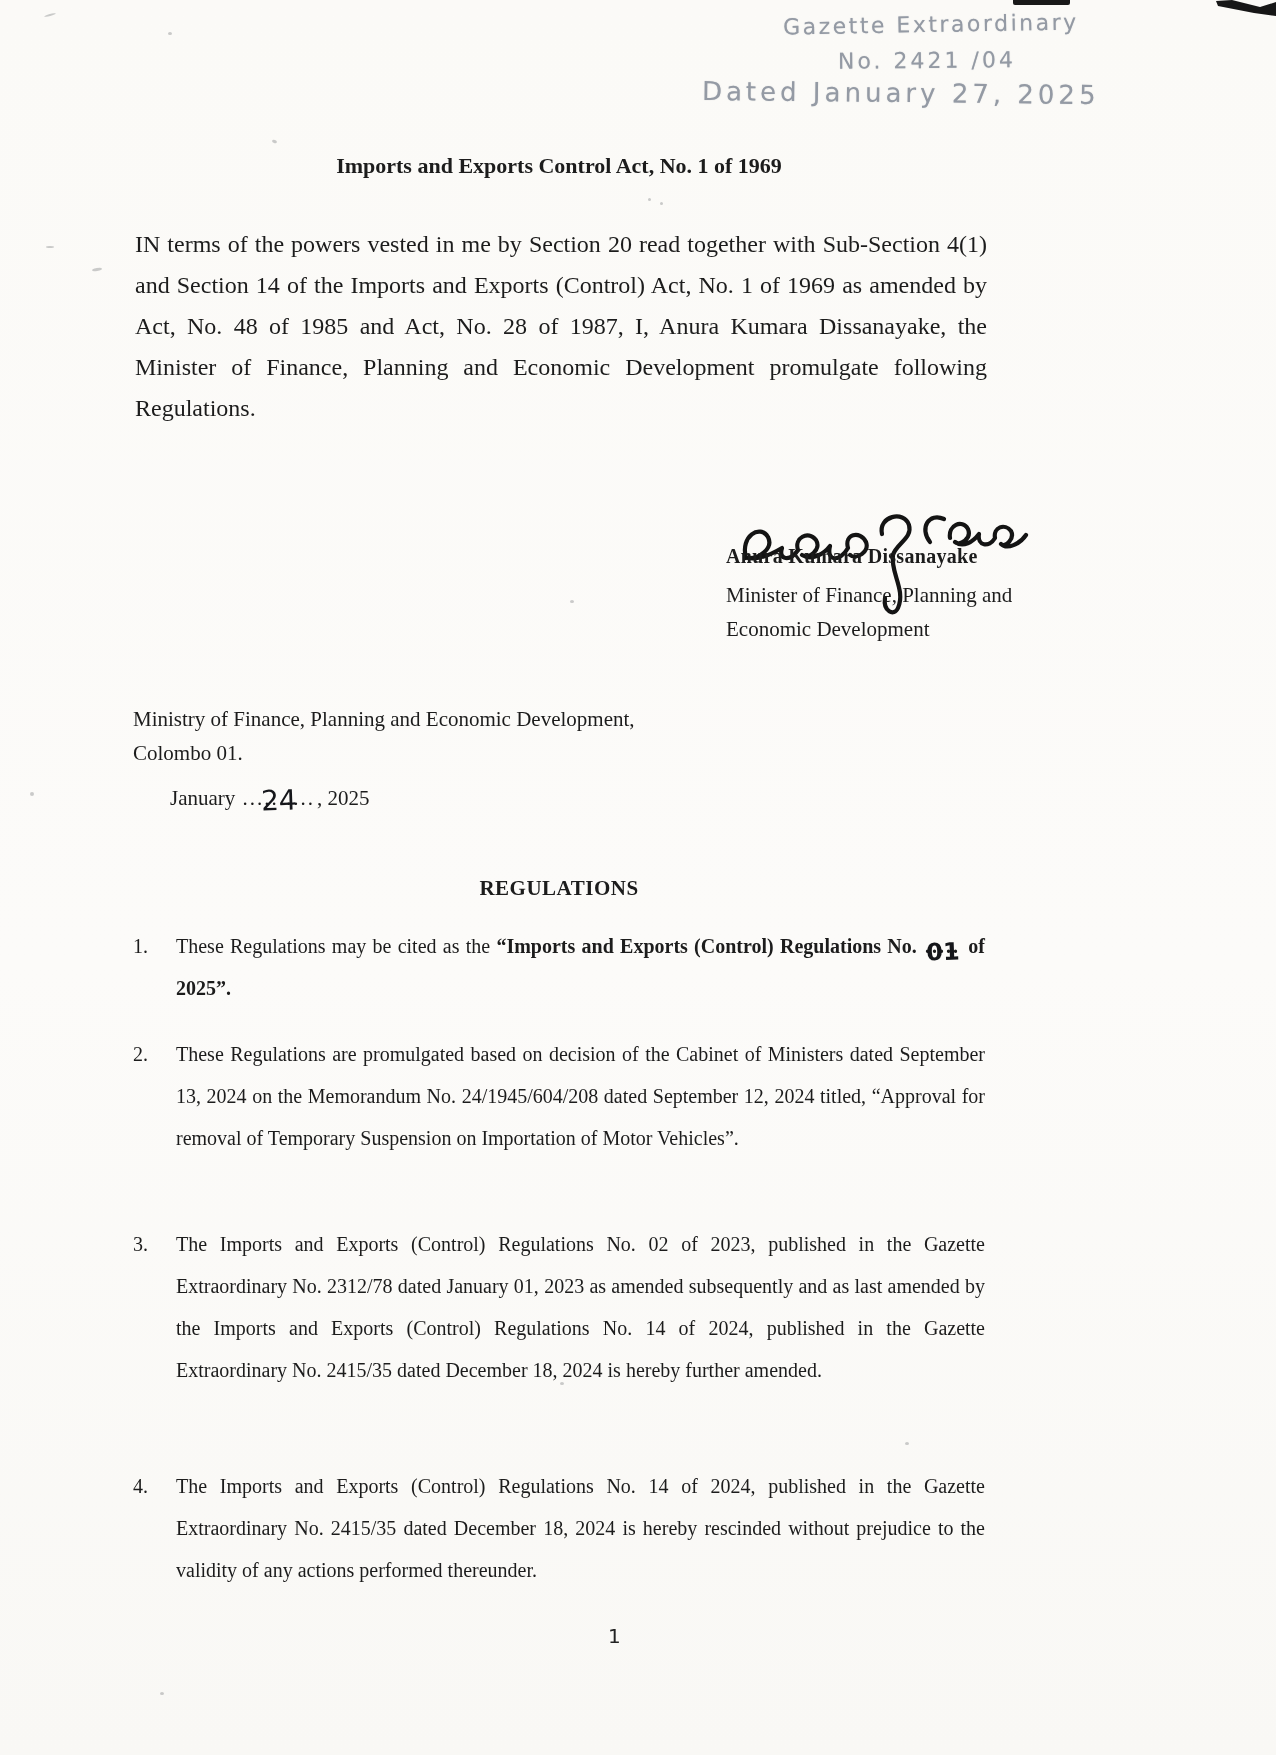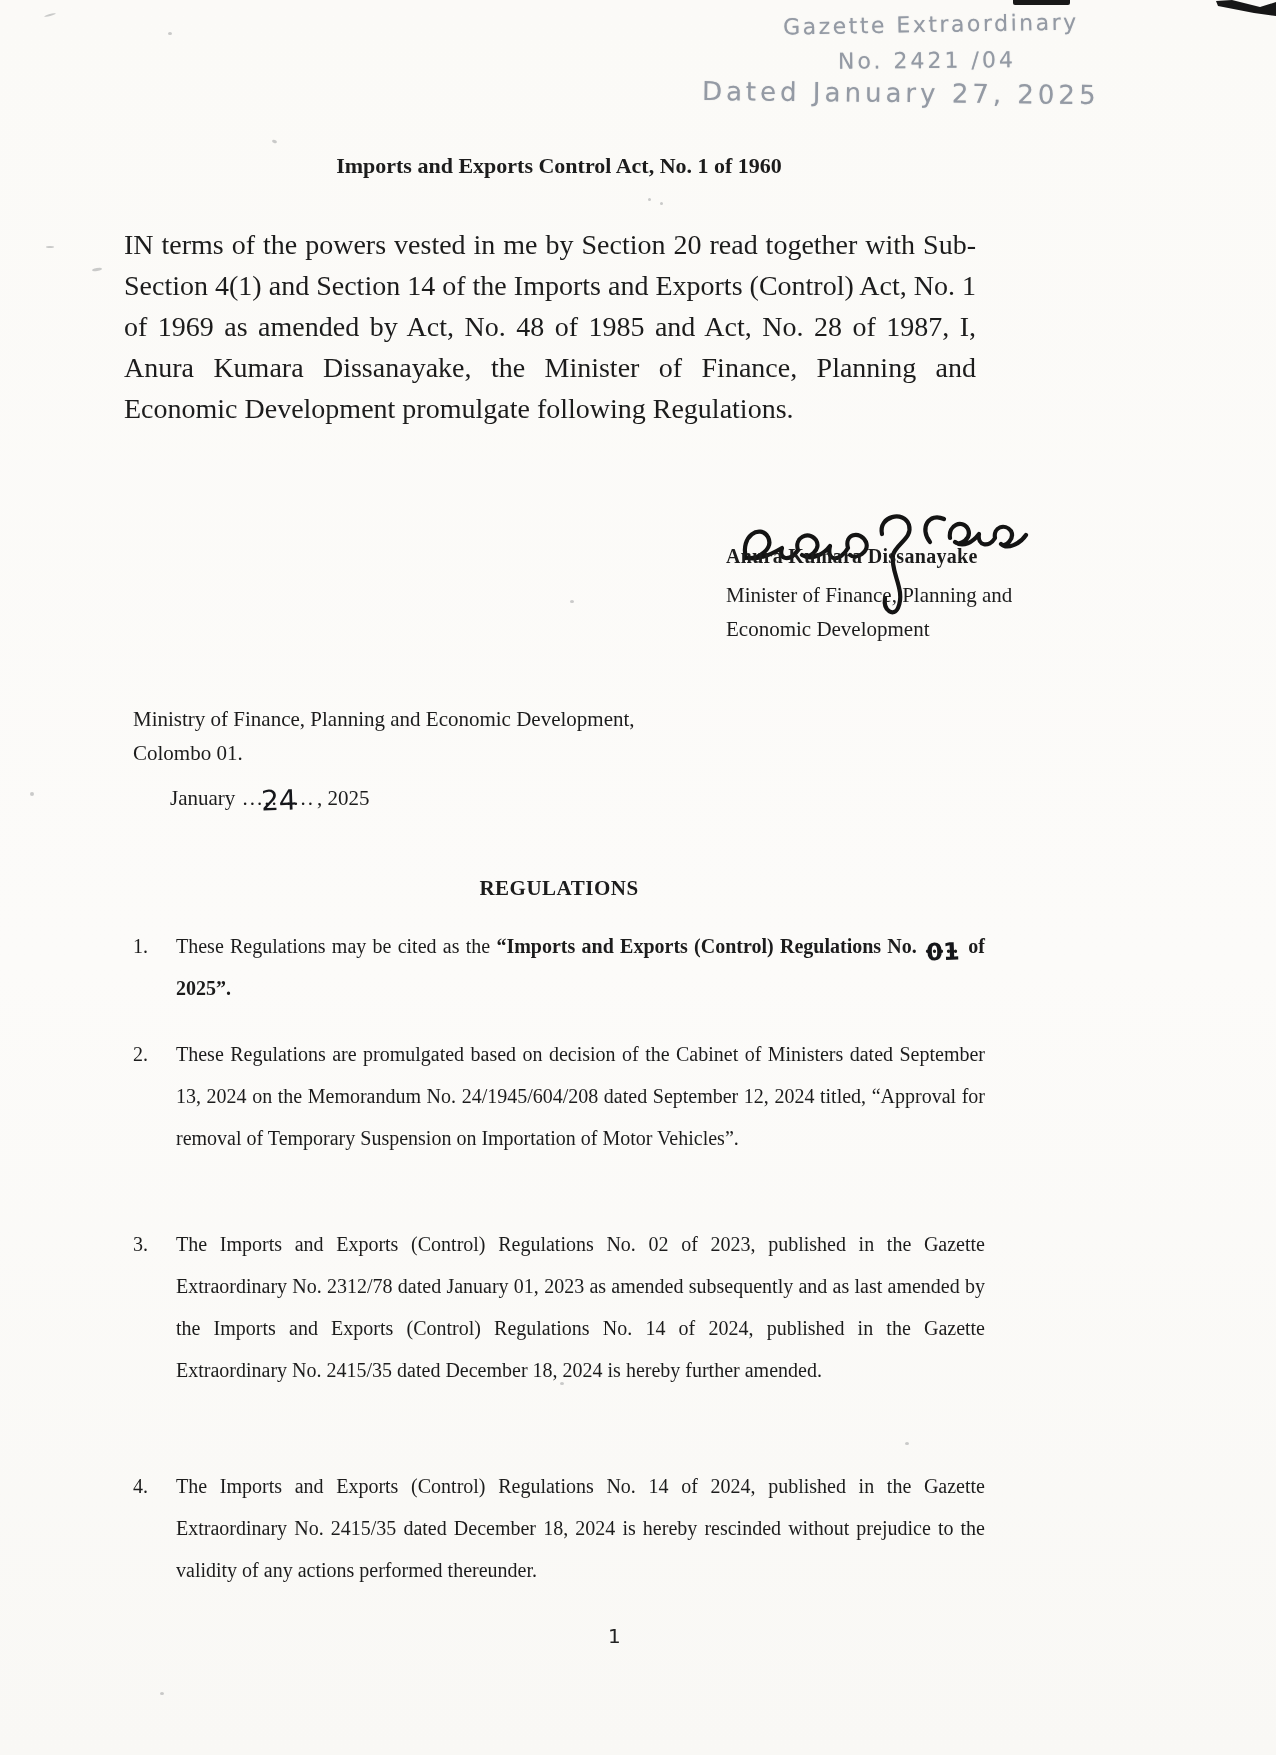--- a/index.html
+++ b/index.html
@@ -25,22 +25,22 @@
   .pencil-2 { left:838px; top:48px;  font-size:22px; letter-spacing:3px;   transform:rotate(-0.5deg); }
   .pencil-3 { left:702px; top:78px;  font-size:26px; letter-spacing:4px;   transform:rotate(0.6deg); }
 
   
   .col { left:133px; width:852px; text-align:center; }
   .doc-title    { top:104px; font-size:26px; font-weight:bold; letter-spacing:1px; }
   .doc-subtitle { top:153px; font-size:22px; font-weight:bold; }
 
   
   .preamble {
-    left:124px; top:224px; width:852px;
-    font-size:28px; line-height:41px; text-align:justify;
+    left:135px; top:224px; width:852px;
+    font-size:24px; line-height:41px; text-align:justify;
   }
 
   
   .sig-svg { left:732px; top:498px; overflow:visible; }
   .sig-name   { left:726px; top:545px; font-size:20px; font-weight:bold; letter-spacing:.3px; }
   .sig-line1  { left:726px; top:583px; font-size:21px; }
   .sig-line2  { left:726px; top:617px; font-size:21px; }
 
   
   .addr { left:133px; top:702px; font-size:21px; line-height:34px; }
@@ -91,21 +91,21 @@
   <div class="speck" style="left:570px; top:600px; width:4px;  height:3px;"></div>
   <div class="speck" style="left:30px;  top:792px; width:4px;  height:4px;"></div>
   <div class="speck" style="left:905px; top:1442px; width:4px; height:3px;"></div>
   <div class="speck" style="left:560px; top:1382px; width:4px; height:3px;"></div>
   <div class="speck" style="left:160px; top:1692px; width:4px; height:3px;"></div>
 
   <div class="abs pencil pencil-1">Gazette Extraordinary</div>
   <div class="abs pencil pencil-2">No. 2421 /04</div>
   <div class="abs pencil pencil-3">Dated January 27, 2025</div>
 
-  <div class="abs col doc-subtitle">Imports and Exports Control Act, No. 1 of 1960</div>
+  <div class="abs col doc-subtitle">Imports and Exports Control Act, No. 1 of 1969</div>
 
   <div class="abs preamble">IN terms of the powers vested in me by Section 20 read together with Sub-Section 4(1) and Section 14 of the Imports and Exports (Control) Act, No. 1 of 1969 as amended by Act, No. 48 of 1985 and Act, No. 28 of 1987, I, Anura Kumara Dissanayake, the Minister of Finance, Planning and Economic Development promulgate following Regulations.</div>
 
   <svg class="abs sig-svg" width="300" height="125" viewBox="0 0 300 125">
     <g fill="none" stroke="#141414" stroke-width="4.2" stroke-linecap="round" stroke-linejoin="round">
       <path d="M14,60 C8,38 28,26 36,39 C42,51 26,61 16,60 C28,62 40,56 50,50 C46,62 58,64 66,52 C62,40 76,32 84,42 C90,52 76,62 70,57 C80,63 92,56 98,48 C94,64 108,64 116,50 C112,36 128,32 134,44 C138,54 124,62 118,57"></path>
       <path d="M150,36 C146,18 172,12 177,27 C181,40 164,46 161,57 C158,74 174,92 166,110 C162,119 151,113 153,100"></path>
       <path d="M198,44 C187,30 197,14 212,21"></path>
       <path d="M218,40 C216,27 230,21 236,31 C240,41 228,48 223,44 C231,50 241,44 247,36 C245,48 257,50 263,40 C261,29 273,25 279,33 C283,41 273,50 269,46 C275,52 288,46 294,37"></path>
     </g>

